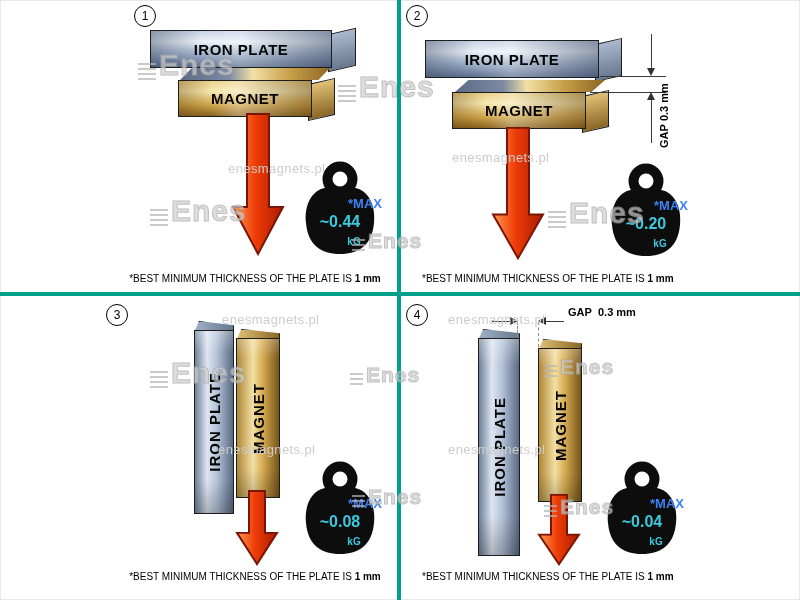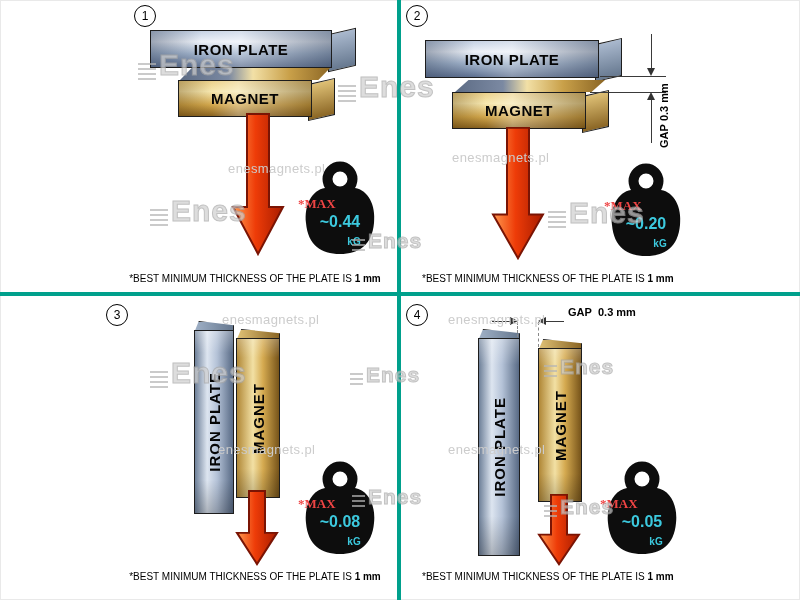--- a/index.html
+++ b/index.html
@@ -20,21 +20,21 @@
   .iron-v{background:linear-gradient(180deg,rgba(255,255,255,.3),rgba(255,255,255,0) 12%,rgba(0,0,0,0) 82%,rgba(0,0,0,.22)),linear-gradient(90deg,#6e8099,#dde5f0 32%,#b4c2d7 58%,#586a85);}
   .magnet-v{background:linear-gradient(180deg,rgba(255,255,255,.25),rgba(255,255,255,0) 12%,rgba(0,0,0,0) 82%,rgba(0,0,0,.2)),linear-gradient(90deg,#b08736,#f2e0a4 38%,#d5aa50 62%,#77541a);}
   .vlabel{writing-mode:vertical-rl;transform:rotate(180deg);font-weight:bold;font-size:15px;letter-spacing:1px;color:#050505;}
   .vcap{position:absolute;z-index:2;border:1px solid #1d1d1d;clip-path:polygon(0 100%,12% 0,100% 35%,100% 100%);}
   .ironv-cap{background:linear-gradient(90deg,#9fb0c6,#66788f);}
   .magnetv-cap{background:linear-gradient(90deg,#e0c276,#8a6524);}
   
   .arrow{position:absolute;z-index:4;}
   .weight{position:absolute;width:84px;height:100px;z-index:5;}
   .weight svg{position:absolute;inset:0;}
-  .wmax{position:absolute;top:36px;left:0;width:100%;text-align:left;color:#ef4444;font-weight:bold;font-size:13px;z-index:6;font-family:Liberation Serif, serif;}
+  .wmax{position:absolute;top:36px;left:0;width:100%;text-align:right;color:#3b82f6;font-weight:bold;font-size:13px;z-index:6;}
   .wval{position:absolute;top:53px;left:0;width:100%;text-align:center;color:#3cc9de;font-weight:bold;font-size:16px;z-index:6;}
   .wval .unit{font-size:10px;margin-left:28px;}
   
   .caption{position:absolute;font-size:10px;color:#000;z-index:6;white-space:nowrap;}
   .dimline{position:absolute;background:#3a3a3a;z-index:6;}
   .dimdash{position:absolute;border-left:1px dashed #888;width:0;z-index:6;}
   .arr{position:absolute;width:0;height:0;z-index:6;}
   .arr.down{border-left:4px solid transparent;border-right:4px solid transparent;border-top:8px solid #333;}
   .arr.up{border-left:4px solid transparent;border-right:4px solid transparent;border-bottom:8px solid #333;}
   .arr.right{border-top:4px solid transparent;border-bottom:4px solid transparent;border-left:8px solid #333;}
@@ -232,21 +232,21 @@
     <svg class="arrow" style="left:537px;top:494px" width="44" height="72" viewBox="0 0 44 78" preserveAspectRatio="none">
       <polygon points="14,1 30,1 30,44 42,44 22,76 2,44 14,44" fill="url(#agrad)" stroke="#7a1404" stroke-width="2"></polygon>
     </svg>
 
     <div class="weight" style="left:600px;top:460px">
       <svg width="84" height="100" viewBox="0 0 84 100">
         <circle cx="42" cy="19" r="12.5" fill="none" stroke="#0d0d0d" stroke-width="10"></circle>
         <path d="M27 28 L57 28 C70 30 78 45 76 63 C74 85 61 94 42 94 C23 94 10 85 8 63 C6 45 14 30 27 28 Z" fill="#0d0d0d"></path>
       </svg>
       <div class="wmax"><span>*MAX</span></div>
-      <div class="wval"><span>~0.05</span> <span class="unit">kG</span></div>
+      <div class="wval"><span>~0.04</span> <span class="unit">kG</span></div>
     </div>
 
     <div class="caption" style="left:422px;top:571px;width:370px;text-align:left"><span>*BEST MINIMUM THICKNESS OF THE PLATE IS</span> <b>1 mm</b></div>
 
     <div class="sitewm" style="left:448px;top:312px">enesmagnets.pl</div>
     <div class="sitewm" style="left:448px;top:442px">enesmagnets.pl</div>
     <div class="enes md" style="left:544px;top:356px">
         <span class="enes-bars"></span>
         <span class="enes-text">Enes</span>
       </div>

